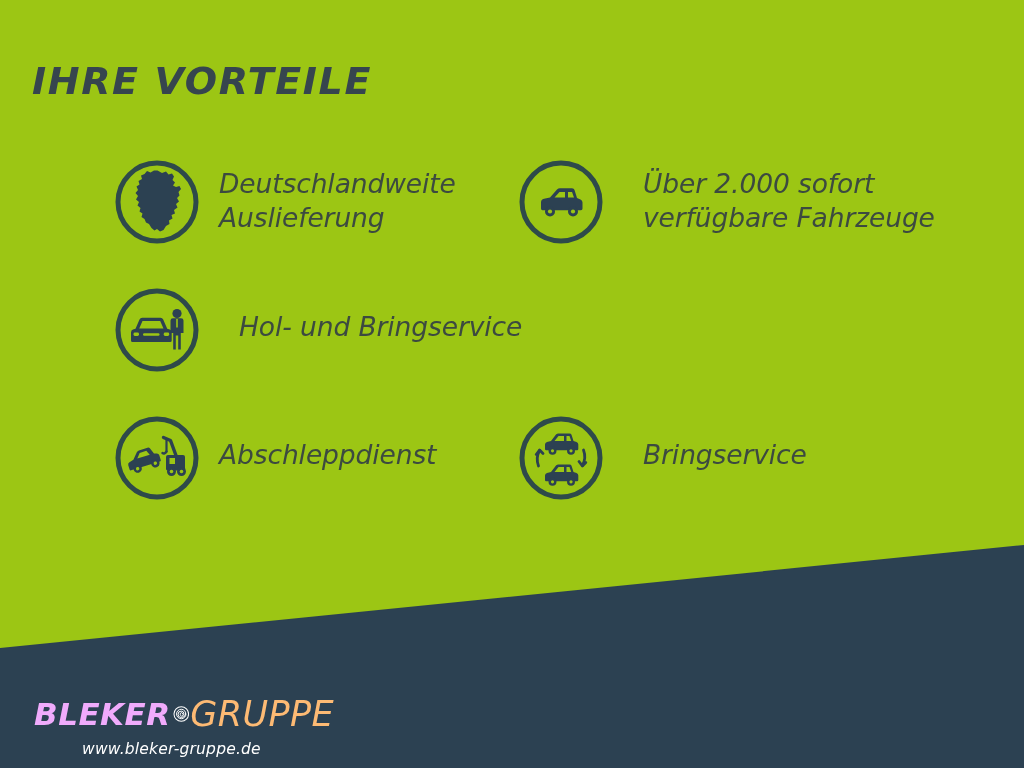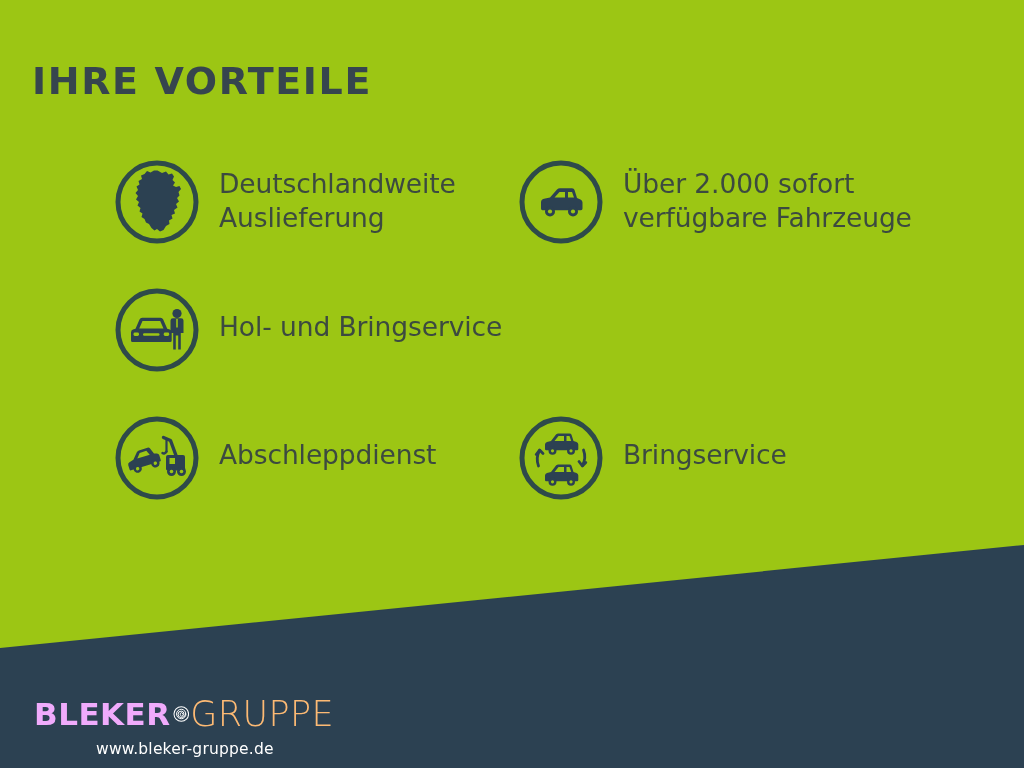--- a/index.html
+++ b/index.html
@@ -9,20 +9,21 @@
   }
   body {
     font-family: "DejaVu Sans", sans-serif;
   }
   #slide {
     position: relative;
     width: 1024px;
     height: 768px;
     overflow: hidden;
     background: #2c4152;
+    font-style: italic;
   }
   
   #green-panel {
     position: absolute;
     left: 0;
     top: 0;
     width: 1024px;
     height: 768px;
     background: #9cc614;
     clip-path: polygon(0 0, 1024px 0, 1024px 545px, 0 648px);
@@ -61,20 +62,21 @@
     display: flex;
     height: 128px;
   }
   .benefit {
     display: flex;
     align-items: flex-start;
     width: 404px;
   }
   .benefit.col-right {
     width: 476px;
+    gap: 20px;
   }
   .benefit-icon {
     width: 88px;
     height: 88px;
     flex: 0 0 88px;
     display: block;
   }
   .benefit-label {
     margin-left: 18px;
     color: #3c4a40;
@@ -122,21 +124,21 @@
     font-weight: 300;
     letter-spacing: 0.4px;
     line-height: 1;
     font-family: "DejaVu Sans", sans-serif;
   }
   #logo-url {
     color: #ffffff;
     font-size: 15.5px;
     letter-spacing: 0.2px;
     margin-top: 6px;
-    margin-left: 62px;
+    margin-left: 48px;
     font-family: "DejaVu Sans", sans-serif;
   }
 </style>
 </head>
 <body>
 
 <div id="slide">
 
   <div id="green-panel"></div>
   <div id="dark-panel"></div>

